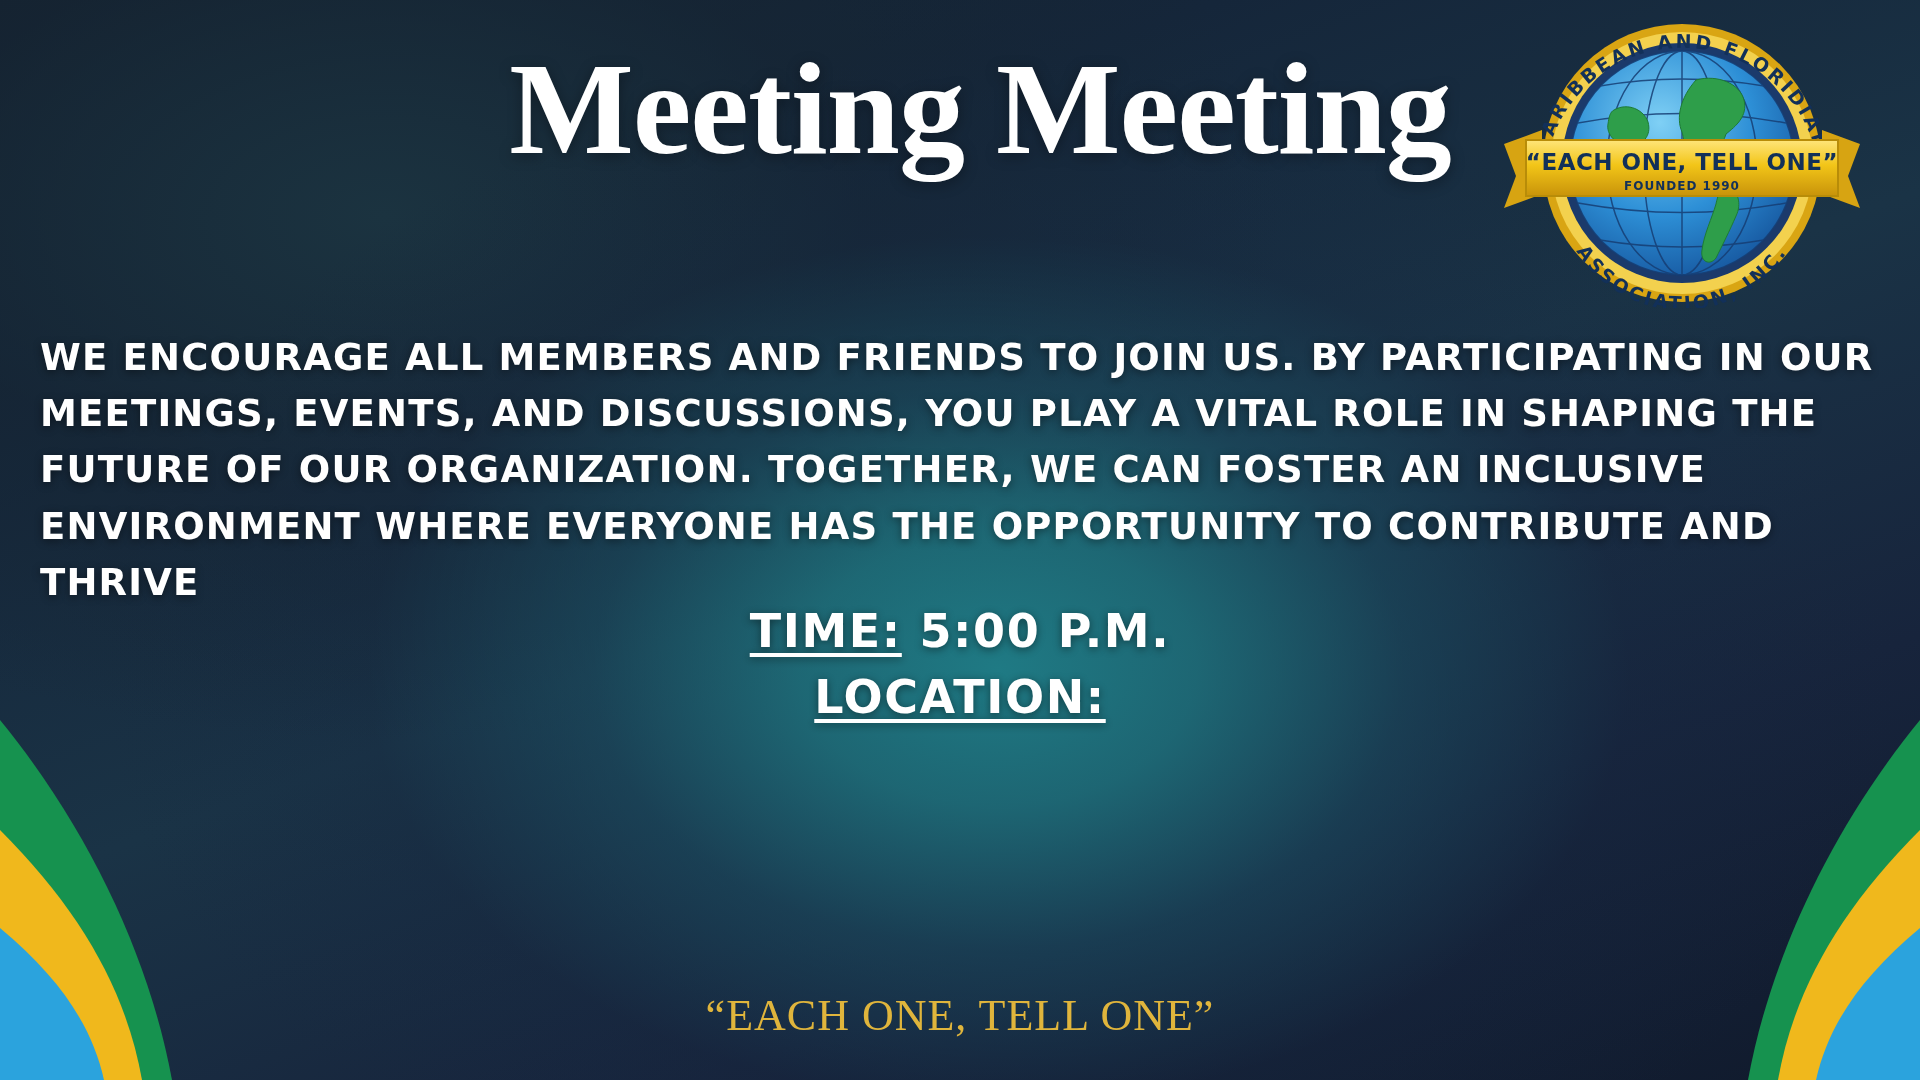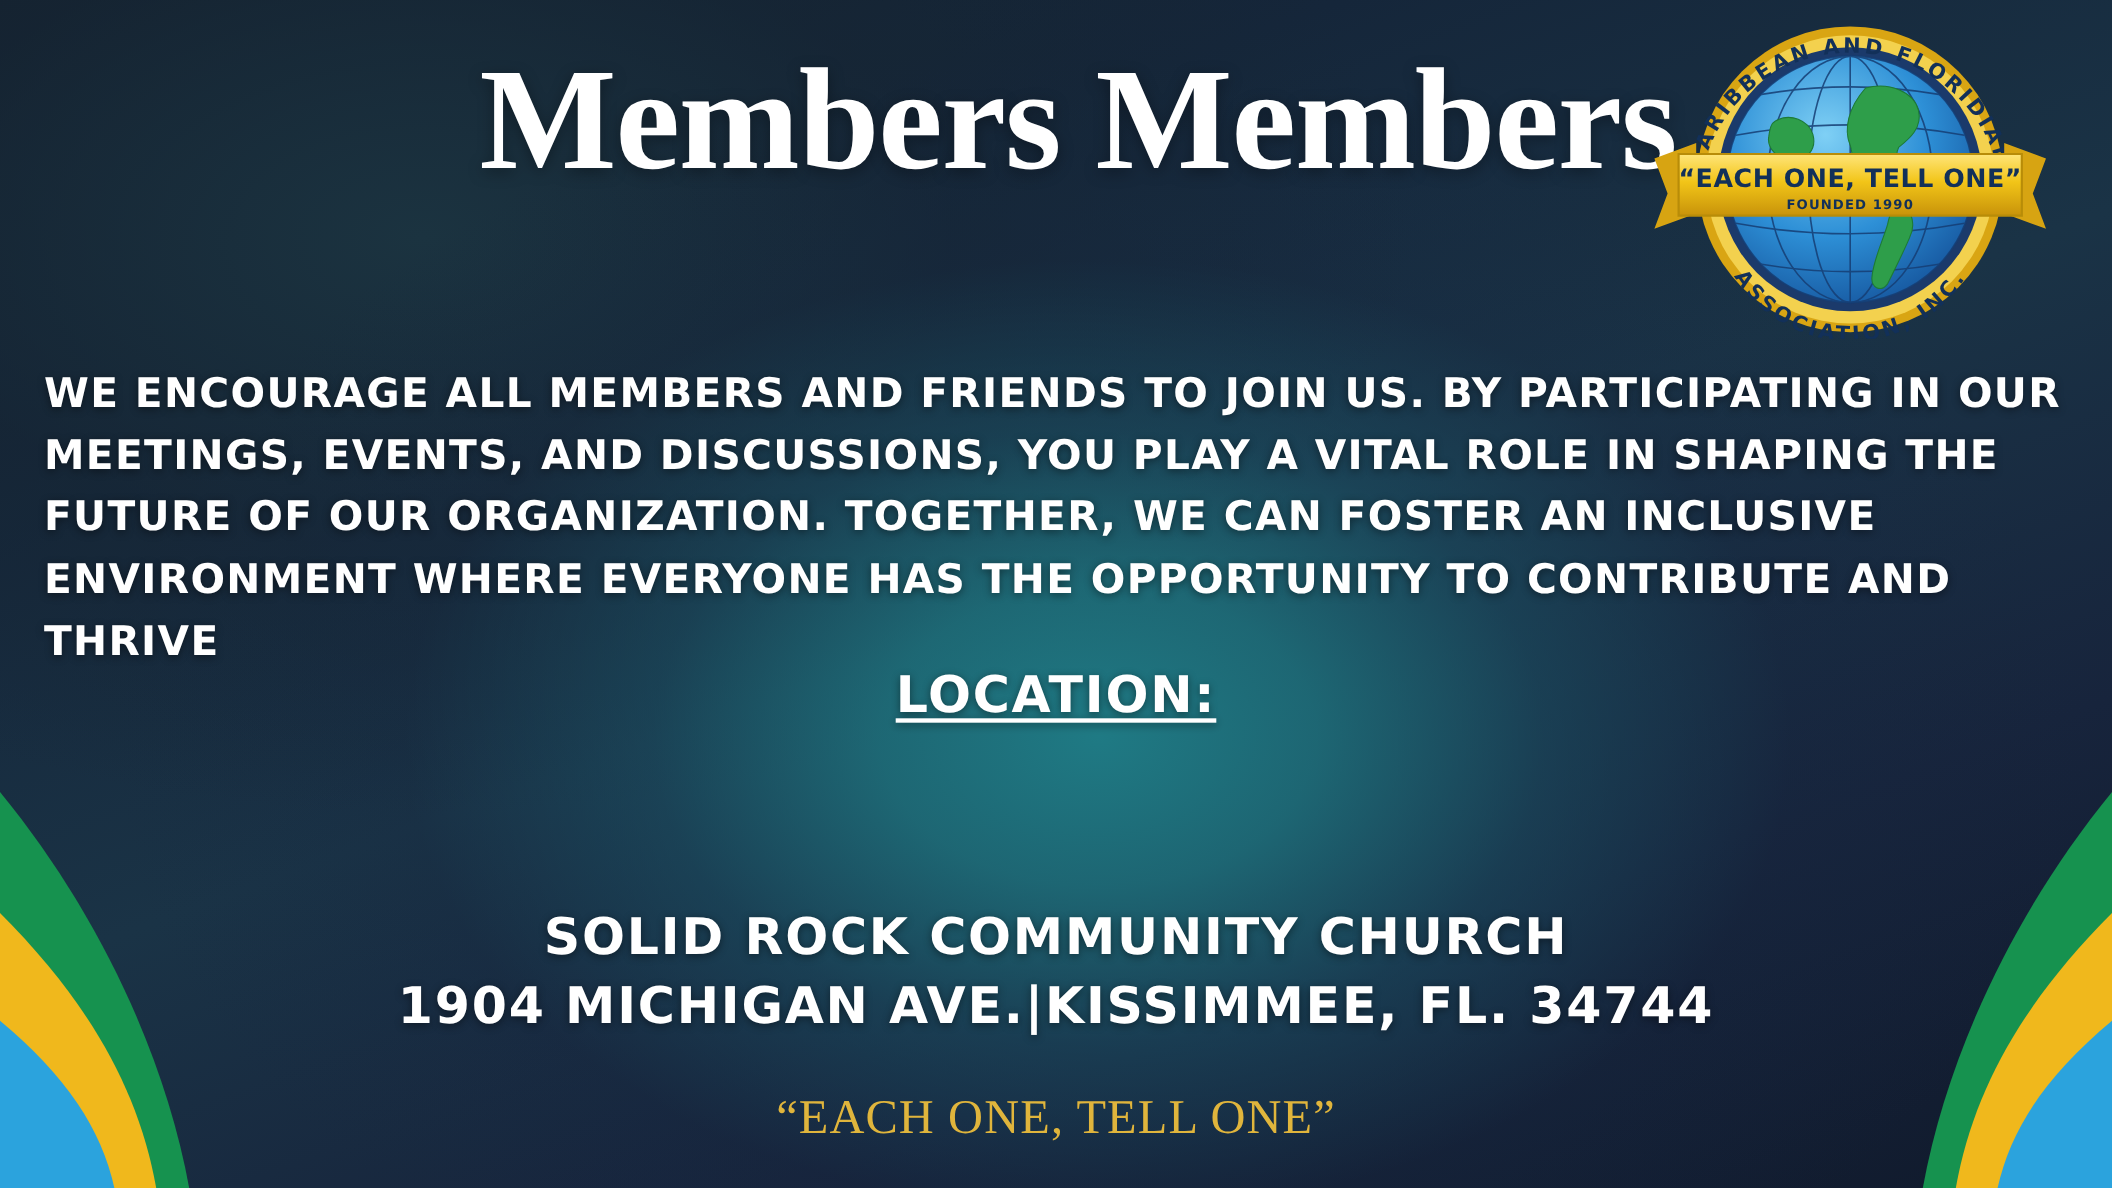--- a/index.html
+++ b/index.html
@@ -144,21 +144,21 @@
 
   <div class="corner right">
     <svg viewBox="0 0 340 420" preserveAspectRatio="none" aria-hidden="true">
       <path d="M0,60 C90,170 150,300 172,420 L0,420 Z" fill="#16924f"></path>
       <path d="M0,170 C80,250 126,330 142,420 L0,420 Z" fill="#f0b81c"></path>
       <path d="M0,268 C60,318 92,366 104,420 L0,420 Z" fill="#2ba3dd"></path>
     </svg>
   </div>
 
   <div class="header">
-    <h1 class="title">Members Members</h1>
+    <h1 class="title">Meeting Meeting</h1>
   </div>
 
   <div class="logo-wrap">
     <svg viewBox="0 0 400 290" aria-hidden="true">
       <defs>
         <path id="arcTop" d="M 62,168 A 138,138 0 0 1 338,168"></path>
         <path id="arcBottom" d="M 76,168 A 124,124 0 0 0 324,168"></path>
         <radialGradient id="globeGrad" cx="40%" cy="32%" r="75%">
           <stop offset="0%" stop-color="#7fd0f5"></stop>
           <stop offset="55%" stop-color="#2d8fd6"></stop>
@@ -209,24 +209,24 @@
       <path d="M44,122 L356,122 L356,178 L44,178 Z" fill="url(#ribGrad)" stroke="#b88c08" stroke-width="2"></path>
       <text x="200" y="152" text-anchor="middle" font-family="DejaVu Sans, sans-serif" font-weight="bold" font-size="23" fill="#123059" letter-spacing="0.5">“EACH ONE, TELL ONE”</text>
       <text x="200" y="172" text-anchor="middle" font-family="DejaVu Sans, sans-serif" font-weight="bold" font-size="12" fill="#123059" letter-spacing="1">FOUNDED 1990</text>
     </svg>
   </div>
 
   <p class="body-copy">WE ENCOURAGE ALL MEMBERS AND FRIENDS TO JOIN US. BY PARTICIPATING IN OUR MEETINGS, EVENTS, AND DISCUSSIONS, YOU PLAY A VITAL ROLE IN SHAPING THE FUTURE OF OUR ORGANIZATION. TOGETHER, WE CAN FOSTER AN INCLUSIVE ENVIRONMENT WHERE EVERYONE HAS THE OPPORTUNITY TO CONTRIBUTE AND THRIVE</p>
 
   <div class="details">
     <div class="line">
+      <span class="u">TIME:</span>
+      <span>5:00 P.M.</span>
+    </div>
+    <div class="line">
       <span class="u">LOCATION:</span>
     </div>
   </div>
 
-  <div class="venue">
-    <div class="line">SOLID ROCK COMMUNITY CHURCH</div>
-    <div class="line">1904 MICHIGAN AVE.|KISSIMMEE, FL. 34744</div>
-  </div>
 
   <div class="tagline">“EACH ONE, TELL ONE”</div>
 
 </div>
 
 </body></html>

